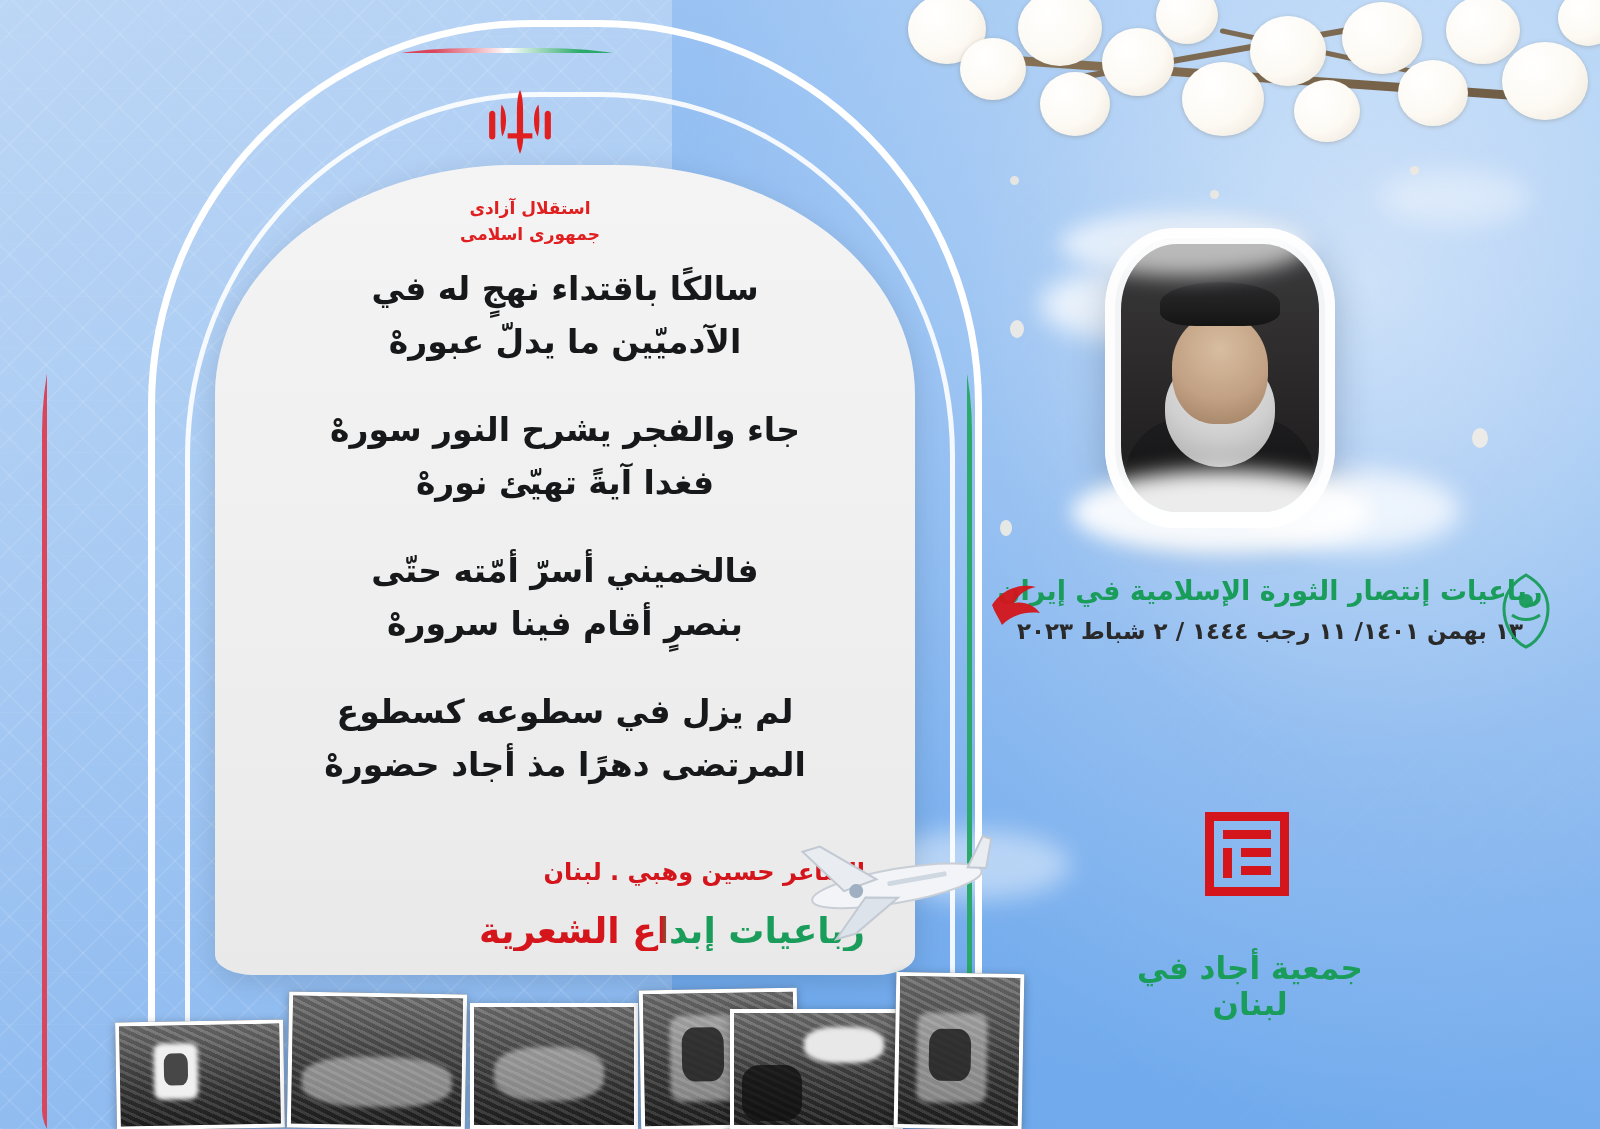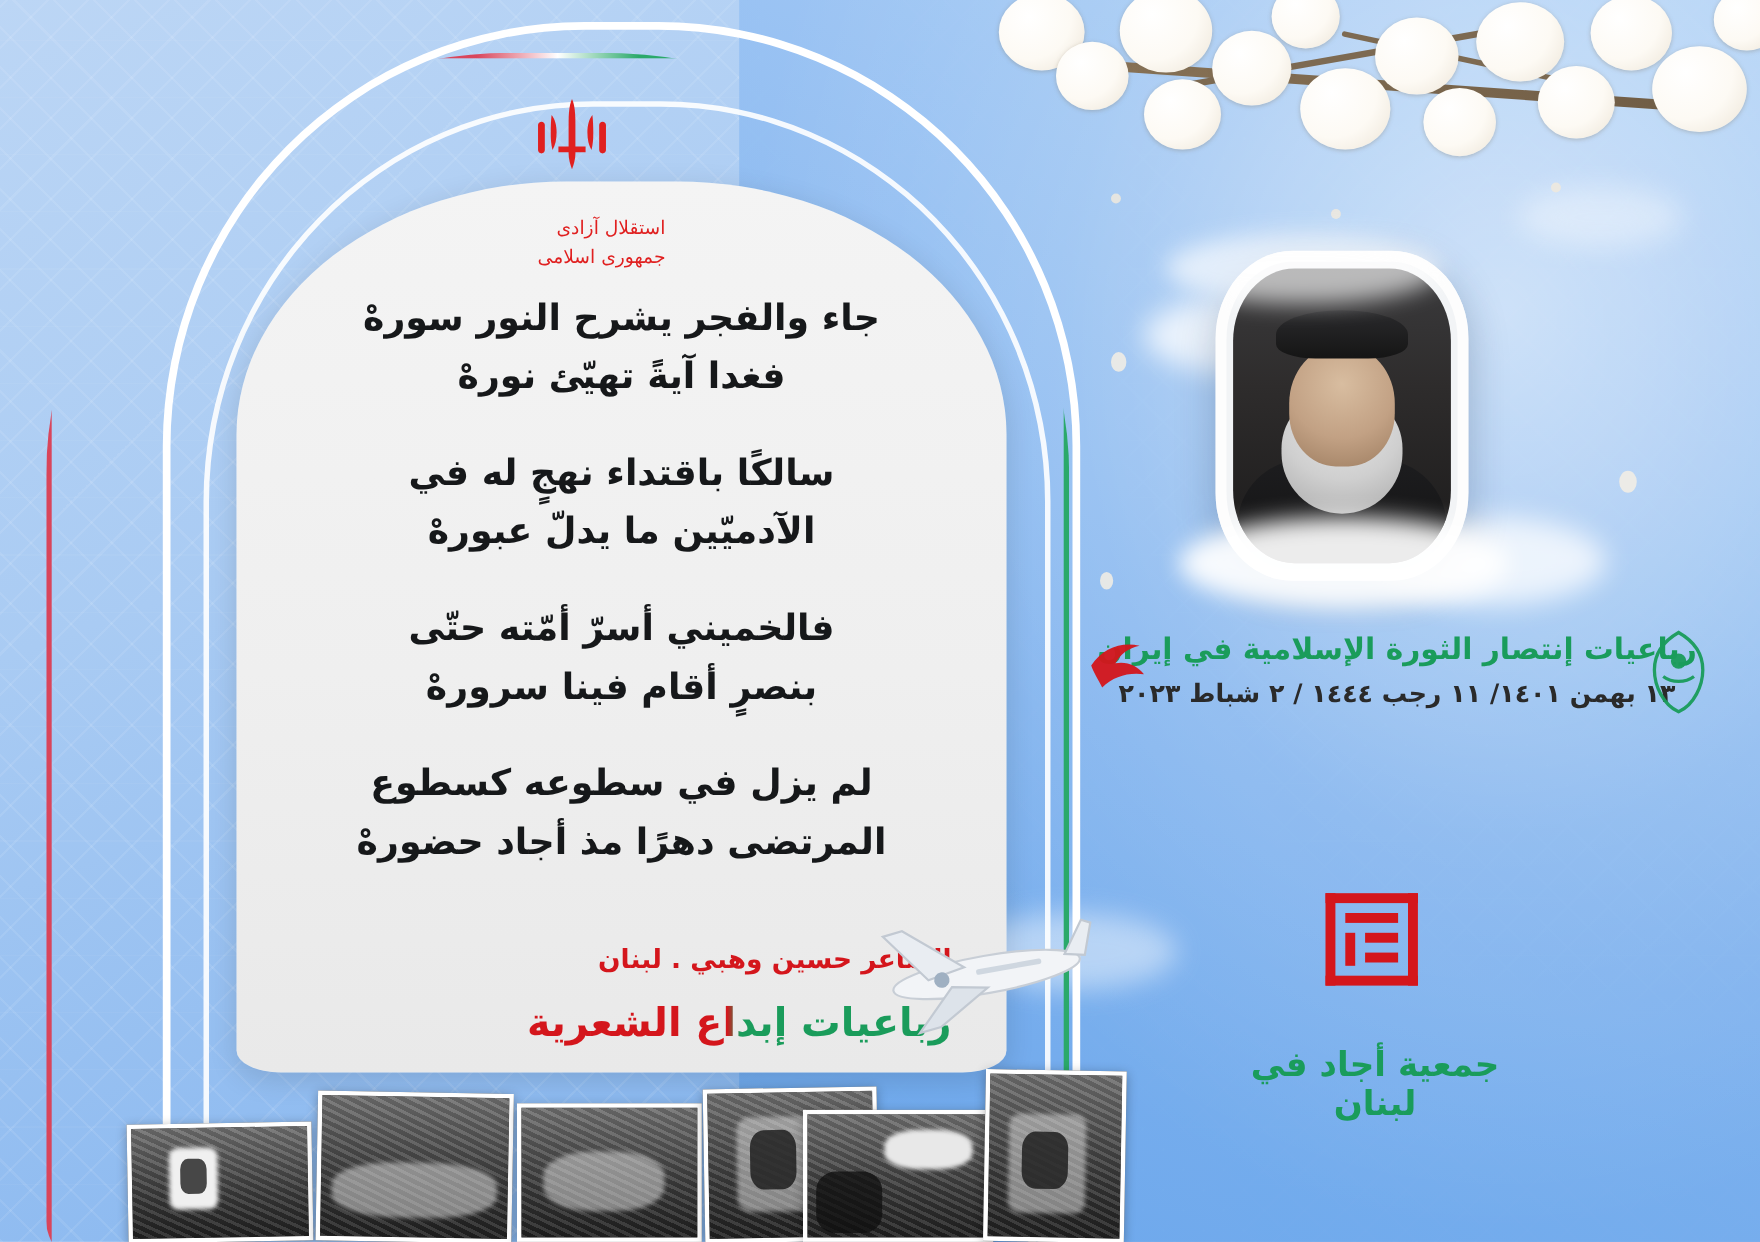--- a/index.html
+++ b/index.html
@@ -98,24 +98,24 @@
     width: 66px;
     height: 70px;
     color: #e02020;
   }
 
   .slogan {
     position: absolute;
     left: 455px;
     top: 196px;
     width: 150px;
-    text-align: right;
+    text-align: center;
     color: #e02020;
     font-size: 17px;
-    font-weight: normal;
+    font-weight: bold;
     line-height: 1.5;
     direction: rtl;
   }
 
   
   .poem {
     position: absolute;
     left: 245px;
     top: 262px;
     width: 640px;
@@ -394,26 +394,26 @@
     </svg>
   </div>
 
   <div class="slogan">
     <div>استقلال   آزادی</div>
     <div>جمهوری اسلامی</div>
   </div>
 
   <div class="poem">
     <div class="verse">
+      <div>سالكًا باقتداء نهجٍ له في</div>
+      <div>الآدميّين ما يدلّ عبورهْ</div>
+    </div>
+    <div class="verse">
       <div>جاء والفجر يشرح النور سورهْ</div>
       <div>فغدا آيةً تهيّئ نورهْ</div>
-    </div>
-    <div class="verse">
-      <div>سالكًا باقتداء نهجٍ له في</div>
-      <div>الآدميّين ما يدلّ عبورهْ</div>
     </div>
     <div class="verse">
       <div>فالخميني أسرّ أمّته حتّى</div>
       <div>بنصرٍ أقام فينا سرورهْ</div>
     </div>
     <div class="verse">
       <div>لم يزل في سطوعه كسطوع</div>
       <div>المرتضى دهرًا مذ أجاد حضورهْ</div>
     </div>
   </div>

